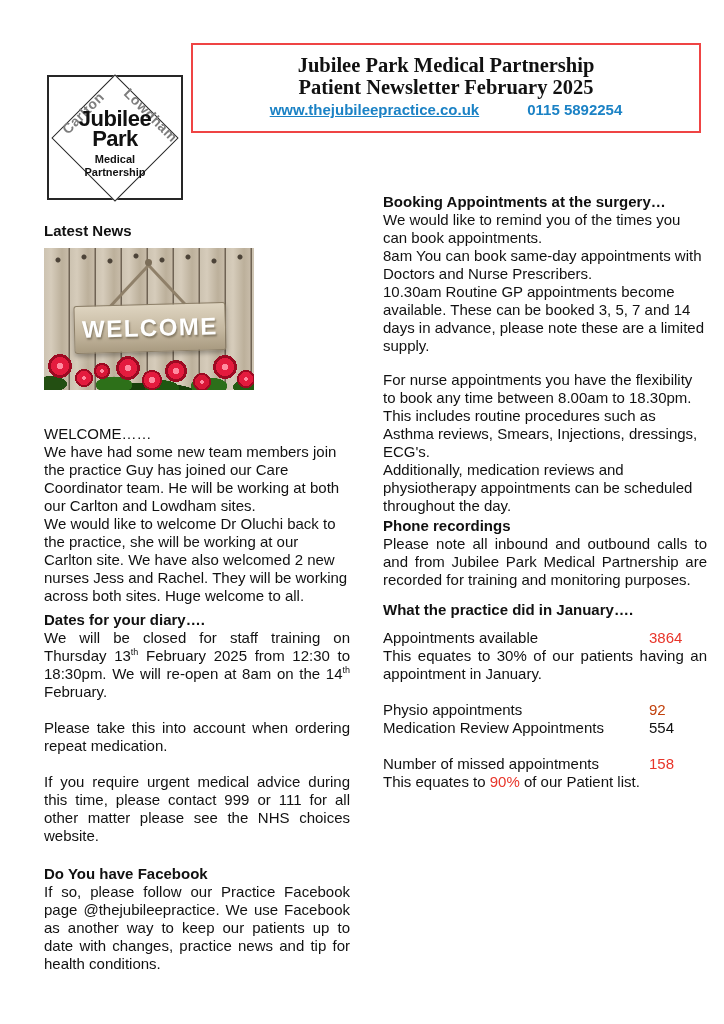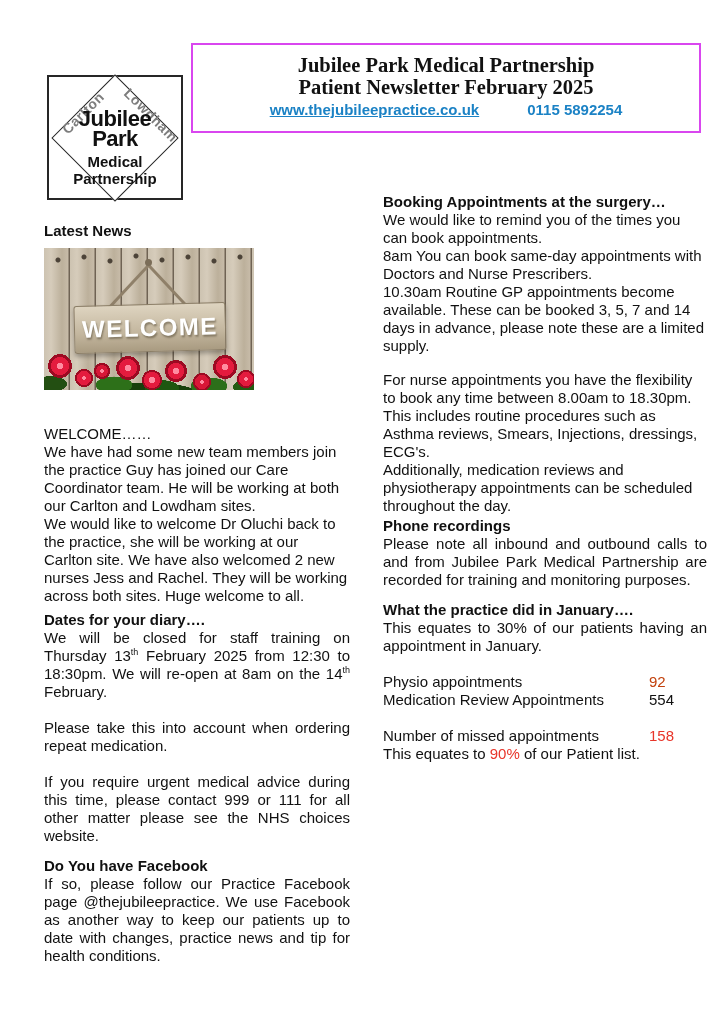--- a/index.html
+++ b/index.html
@@ -6,21 +6,21 @@
   body{
     width:724px;height:1024px;position:relative;background:#ffffff;
     font-family:"Liberation Sans",sans-serif;color:#111;
     -webkit-font-smoothing:antialiased;
   }
   .page{position:absolute;inset:0;overflow:hidden;background:#fff;}
 
   
   .header-box{
     position:absolute;left:191px;top:43px;width:510px;height:90px;
-    border:2px solid #d946ef;box-sizing:border-box;text-align:center;
+    border:2px solid #ef4444;box-sizing:border-box;text-align:center;
   }
   .header-title{
     font-family:"Liberation Serif",serif;font-weight:bold;
     font-size:20.5px;line-height:22px;margin-top:9px;
   }
   .header-contact{
     display:flex;justify-content:center;gap:48px;
     font-size:15px;font-weight:bold;margin-top:3px;align-items:flex-end;
   }
   .underline{text-decoration:underline;cursor:pointer;}
@@ -40,21 +40,21 @@
     width:80px;text-align:center;letter-spacing:.5px;
   }
   .logo-site.left{left:-6px;top:28px;transform:rotate(-45deg);}
   .logo-site.right{right:-10px;top:30px;transform:rotate(45deg);}
   .logo-name{
     position:absolute;left:0;right:0;top:32px;text-align:center;
     font-weight:bold;font-size:22px;line-height:.92;letter-spacing:-.5px;
   }
   .logo-sub{
     position:absolute;left:0;right:0;top:76px;text-align:center;
-    font-weight:bold;font-size:15px;line-height:1.15;
+    font-weight:bold;font-size:11px;line-height:1.15;
   }
 
   
   .col{position:absolute;font-size:15px;line-height:18px;}
   .col-left{left:44px;top:222px;width:306px;}
   .col-right{left:383px;top:193px;width:324px;}
   .h{font-weight:bold;margin:0;}
   p{margin:0;}
   .just{text-align:justify;}
   .mt{margin-top:18px;}
@@ -169,21 +169,21 @@
       <p>We would like to welcome Dr Oluchi back to the practice, she will be working at our Carlton site. We have also welcomed 2 new nurses Jess and Rachel. They will be working across both sites. Huge welcome to all.</p>
     </div>
 
     <div style="margin-top:6px;">
       <p class="h">Dates for your diary….</p>
       <p class="just"><span>We will be closed for staff training on Thursday 13</span><sup>th</sup><span> February 2025 from 12:30 to 18:30pm. We will re-open at 8am on the 14</span><sup>th</sup><span> February.</span></p>
       <p class="just mt">Please take this into account when ordering repeat medication.</p>
       <p class="just mt">If you require urgent medical advice during this time, please contact 999 or 111 for all other matter please see the NHS choices website.</p>
     </div>
 
-    <div style="margin-top:12px;">
+    <div style="margin-top:20px;">
       <p class="h">Do You have Facebook</p>
       <p class="just">If so, please follow our Practice Facebook page @thejubileepractice. We use Facebook as another way to keep our patients up to date with changes, practice news and tip for health conditions.</p>
     </div>
   </div>
 
   <div class="col col-right">
     <div>
       <p class="h">Booking Appointments at the surgery…</p>
       <p>We would like to remind you of the times you can book appointments.</p>
       <p>8am You can book same-day appointments with Doctors and Nurse Prescribers.</p>
@@ -193,20 +193,24 @@
     </div>
 
     <div style="margin-top:2px;">
       <p class="h">Phone recordings</p>
       <p class="just">Please note all inbound and outbound calls to and from Jubilee Park Medical Partnership are recorded for training and monitoring purposes.</p>
     </div>
 
     <div style="margin-top:12px;">
       <p class="h">What the practice did in January….</p>
 
+      <div class="stat-row" style="margin-top:10px;">
+        <span class="stat-label">Appointments available</span>
+        <span class="stat-value" style="color: rgb(232, 53, 42);">3864</span>
+      </div>
       <p class="just">This equates to 30% of our patients having an appointment in January.</p>
 
       <div class="stat-row mt">
         <span class="stat-label">Physio appointments</span>
         <span class="stat-value" style="color: #c2410c;">92</span>
       </div>
       <div class="stat-row">
         <span class="stat-label">Medication Review Appointments</span>
         <span class="stat-value" style="color: rgb(17, 17, 17);">554</span>
       </div>

